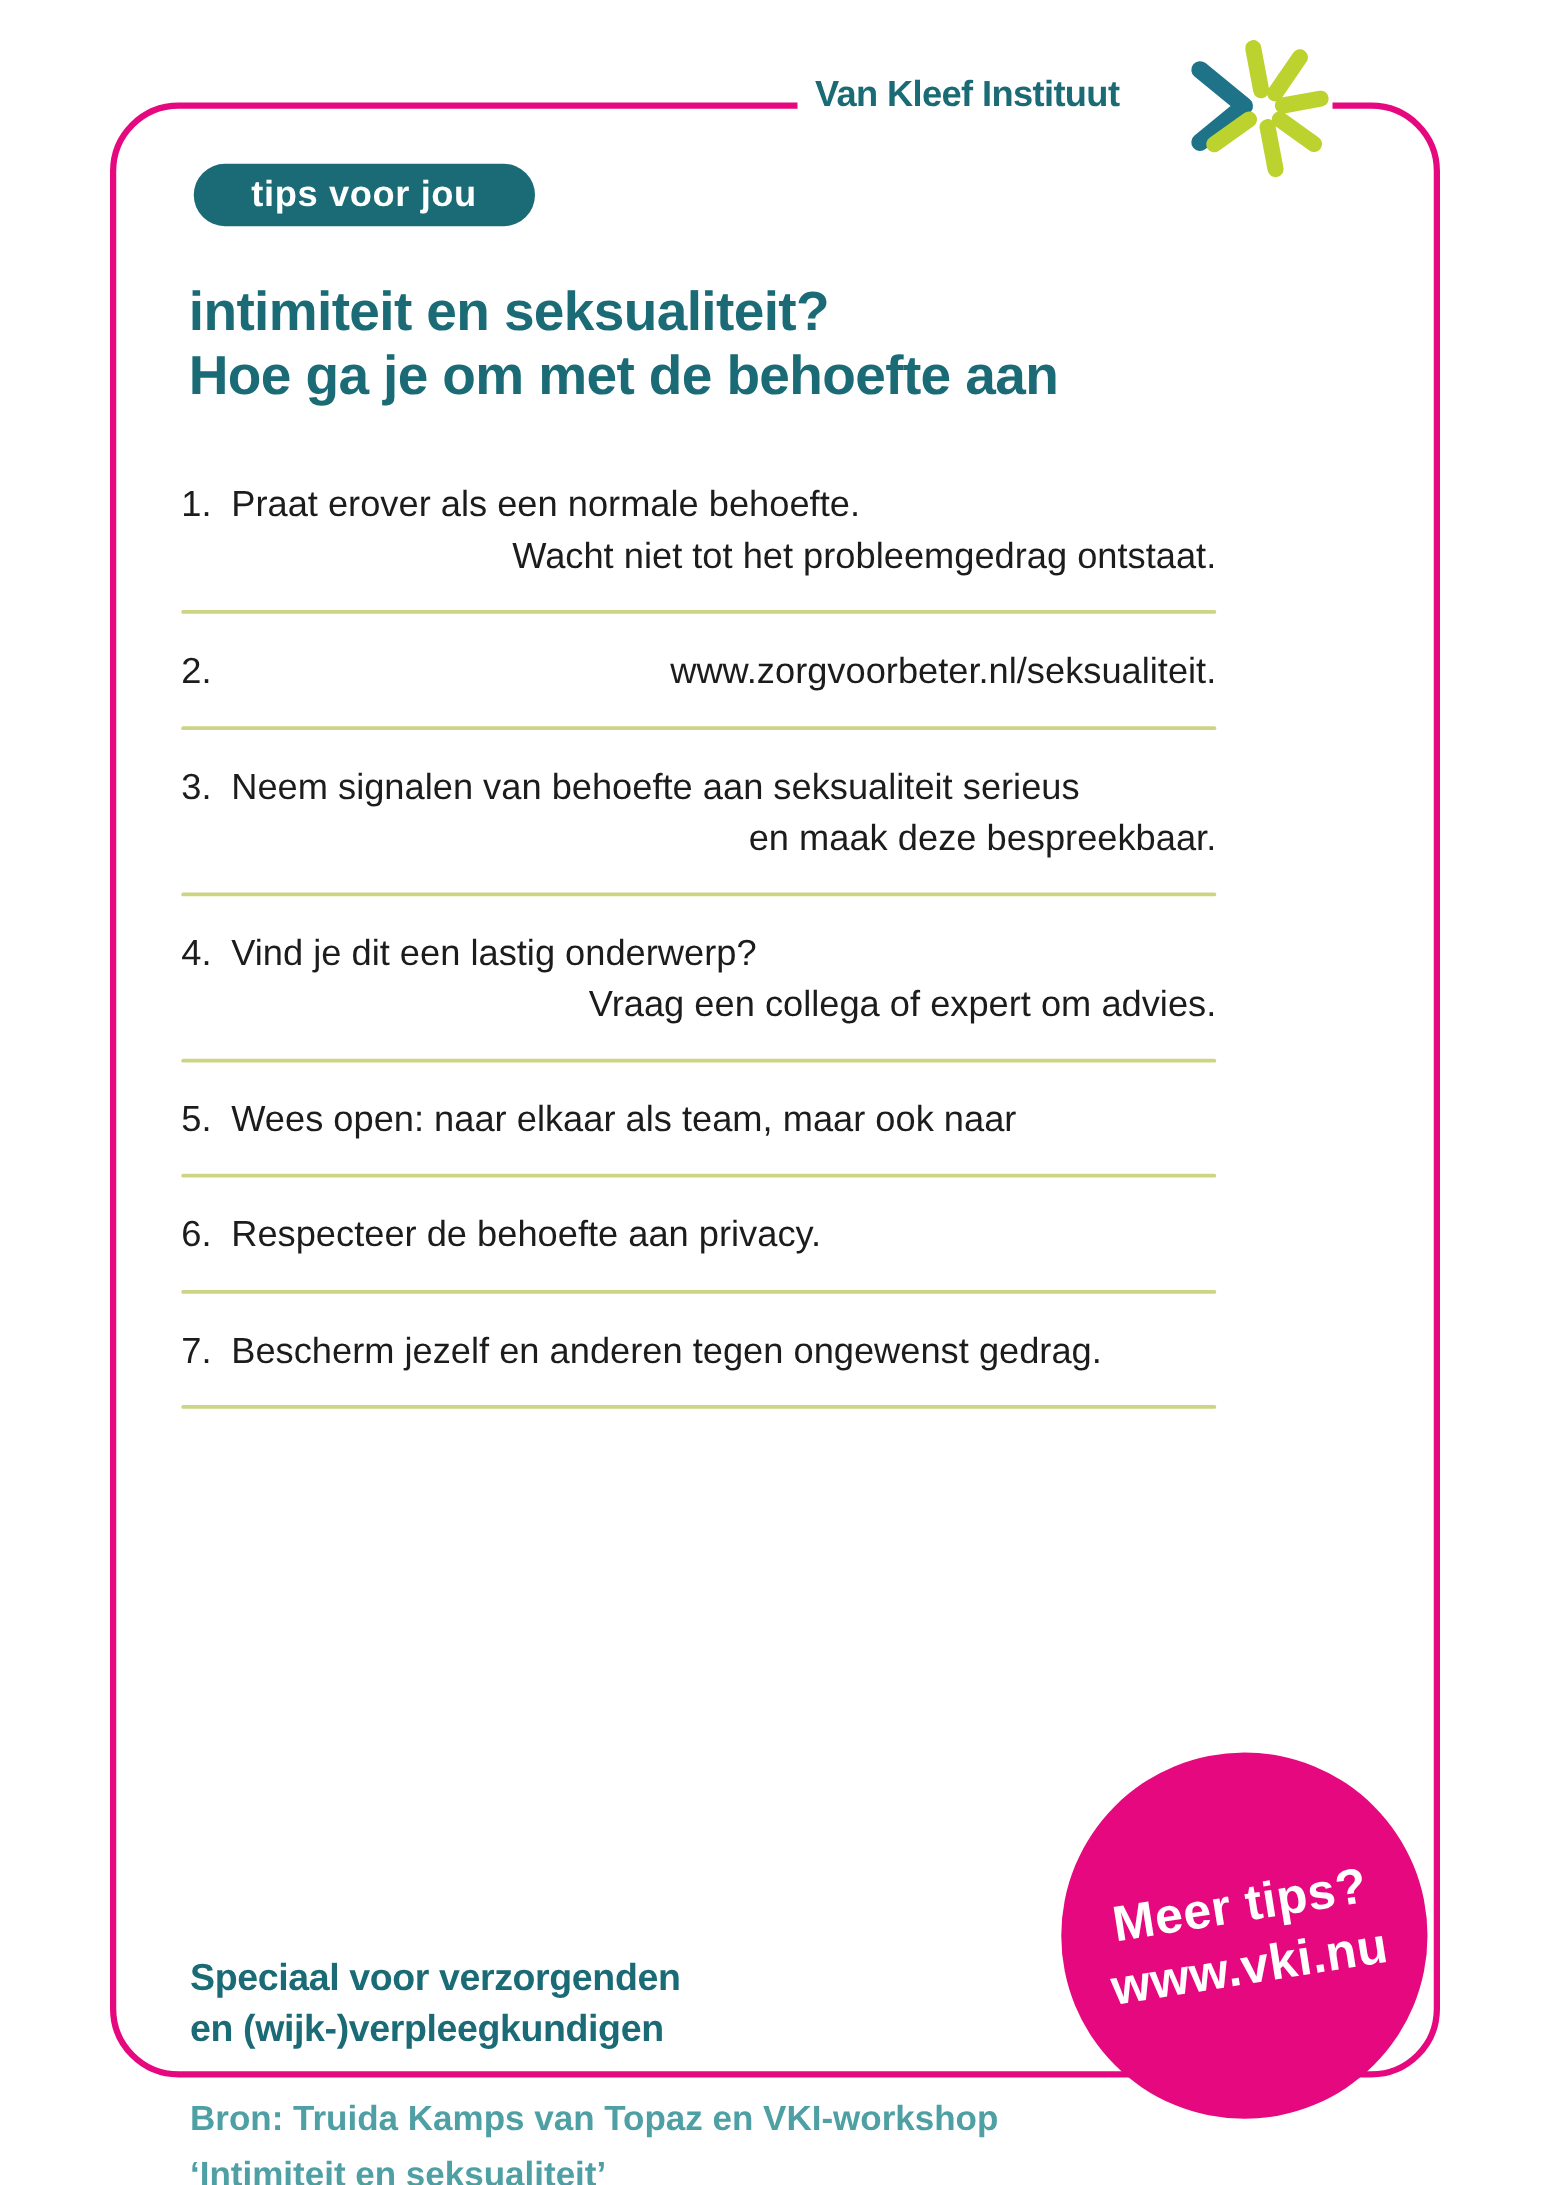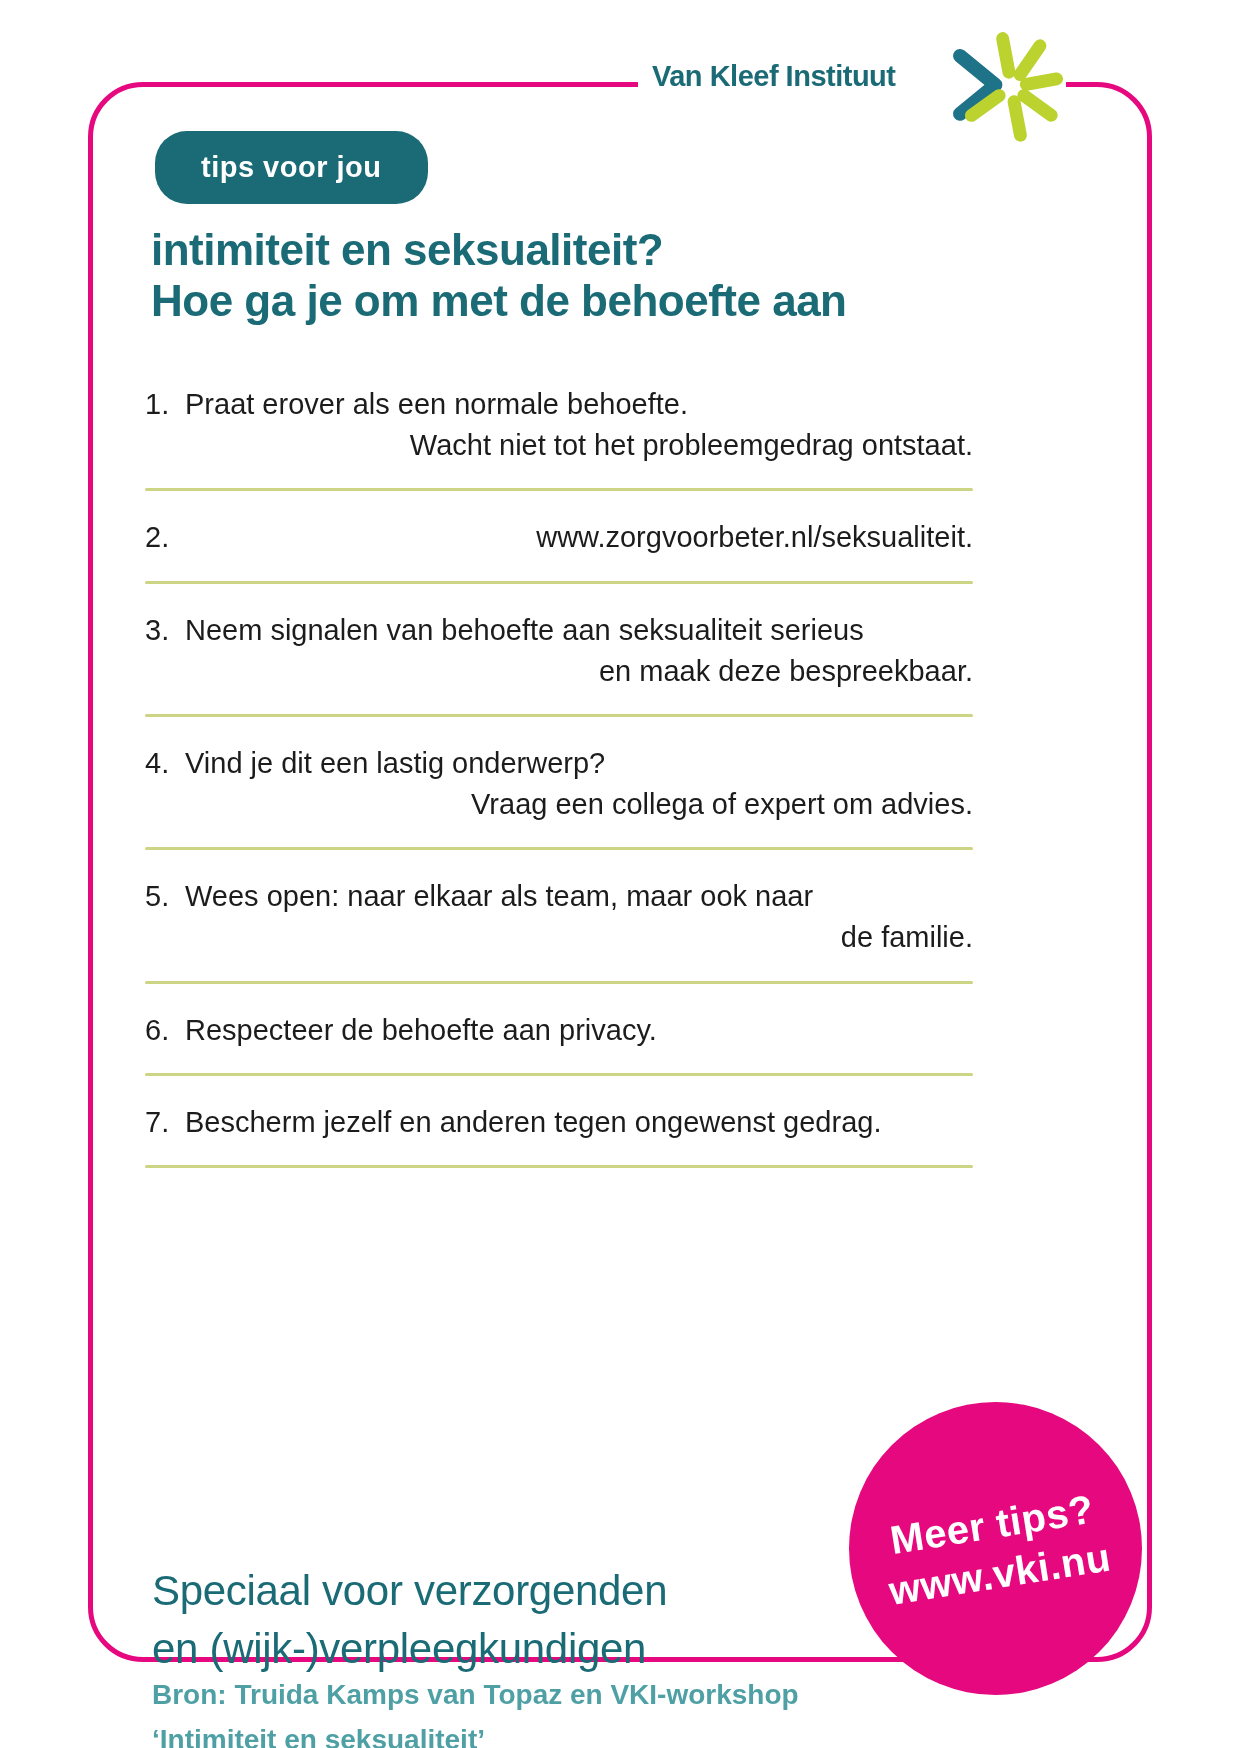--- a/index.html
+++ b/index.html
@@ -26,21 +26,21 @@
     position:absolute;left:638px;top:76px;width:428px;height:18px;background:#ffffff;z-index:2;
   }
   
   .logo{position:absolute;left:652px;top:60px;z-index:3;display:flex;align-items:center;}
   .logo-text{
     color:var(--teal);font-weight:bold;font-size:29px;letter-spacing:-0.5px;white-space:nowrap;
   }
   .logo-icon{position:absolute;left:945px;top:28px;width:118px;height:118px;z-index:3;}
   
   .badge{
-    position:absolute;left:155px;top:131px;height:73px;padding:0 46px;border-radius:32px;
+    position:absolute;left:155px;top:131px;height:50px;padding:0 46px;border-radius:32px;
     background:var(--teal);display:flex;align-items:center;justify-content:center;z-index:3;
   }
   .badge span{color:#ffffff;font-weight:bold;font-size:29px;letter-spacing:0.5px;white-space:nowrap;}
   
   .heading{
     position:absolute;left:151px;top:224px;z-index:3;color:var(--teal);
     font-weight:bold;font-size:44px;line-height:1.17;letter-spacing:-0.5px;
   }
   .heading span{display:block;}
   
@@ -56,21 +56,21 @@
     background:var(--pink);display:flex;align-items:center;justify-content:center;z-index:5;
   }
   .sticker-inner{
     transform:rotate(-9deg);text-align:center;color:#ffffff;font-weight:bold;
     font-size:40px;line-height:1.25;letter-spacing:0.5px;
   }
   .sticker-inner span{display:block;}
   
   .audience{
     position:absolute;left:152px;top:1562px;z-index:3;color:var(--teal);
-    font-weight:normal;font-size:42px;line-height:1.38;letter-spacing:-0.3px;
+    font-weight:bold;font-size:30px;line-height:1.38;letter-spacing:-0.3px;
   }
   .audience span{display:block;}
   .source{
     position:absolute;left:152px;top:1672px;z-index:3;color:var(--teal_light);
     font-weight:bold;font-size:28px;line-height:1.62;
   }
   .source span{display:block;}
 </style>
 </head>
 <body>
@@ -130,21 +130,20 @@
   <div class="tip">
     <span class="tip-num">4.</span>
     <span class="tip-l1">Vind je dit een lastig onderwerp?</span>
     <span class="tip-l2">Vraag een collega of expert om advies.</span>
   </div>
   <div class="divider"></div>
 
   <div class="tip">
     <span class="tip-num">5.</span>
     <span class="tip-l1">Wees open: naar elkaar als team, maar ook naar</span>
-    <span class="tip-l2">de familie.</span>
   </div>
   <div class="divider"></div>
 
   <div class="tip">
     <span class="tip-num">6.</span>
     <span class="tip-l1">Respecteer de behoefte aan privacy.</span>
     
   </div>
   <div class="divider"></div>
 

